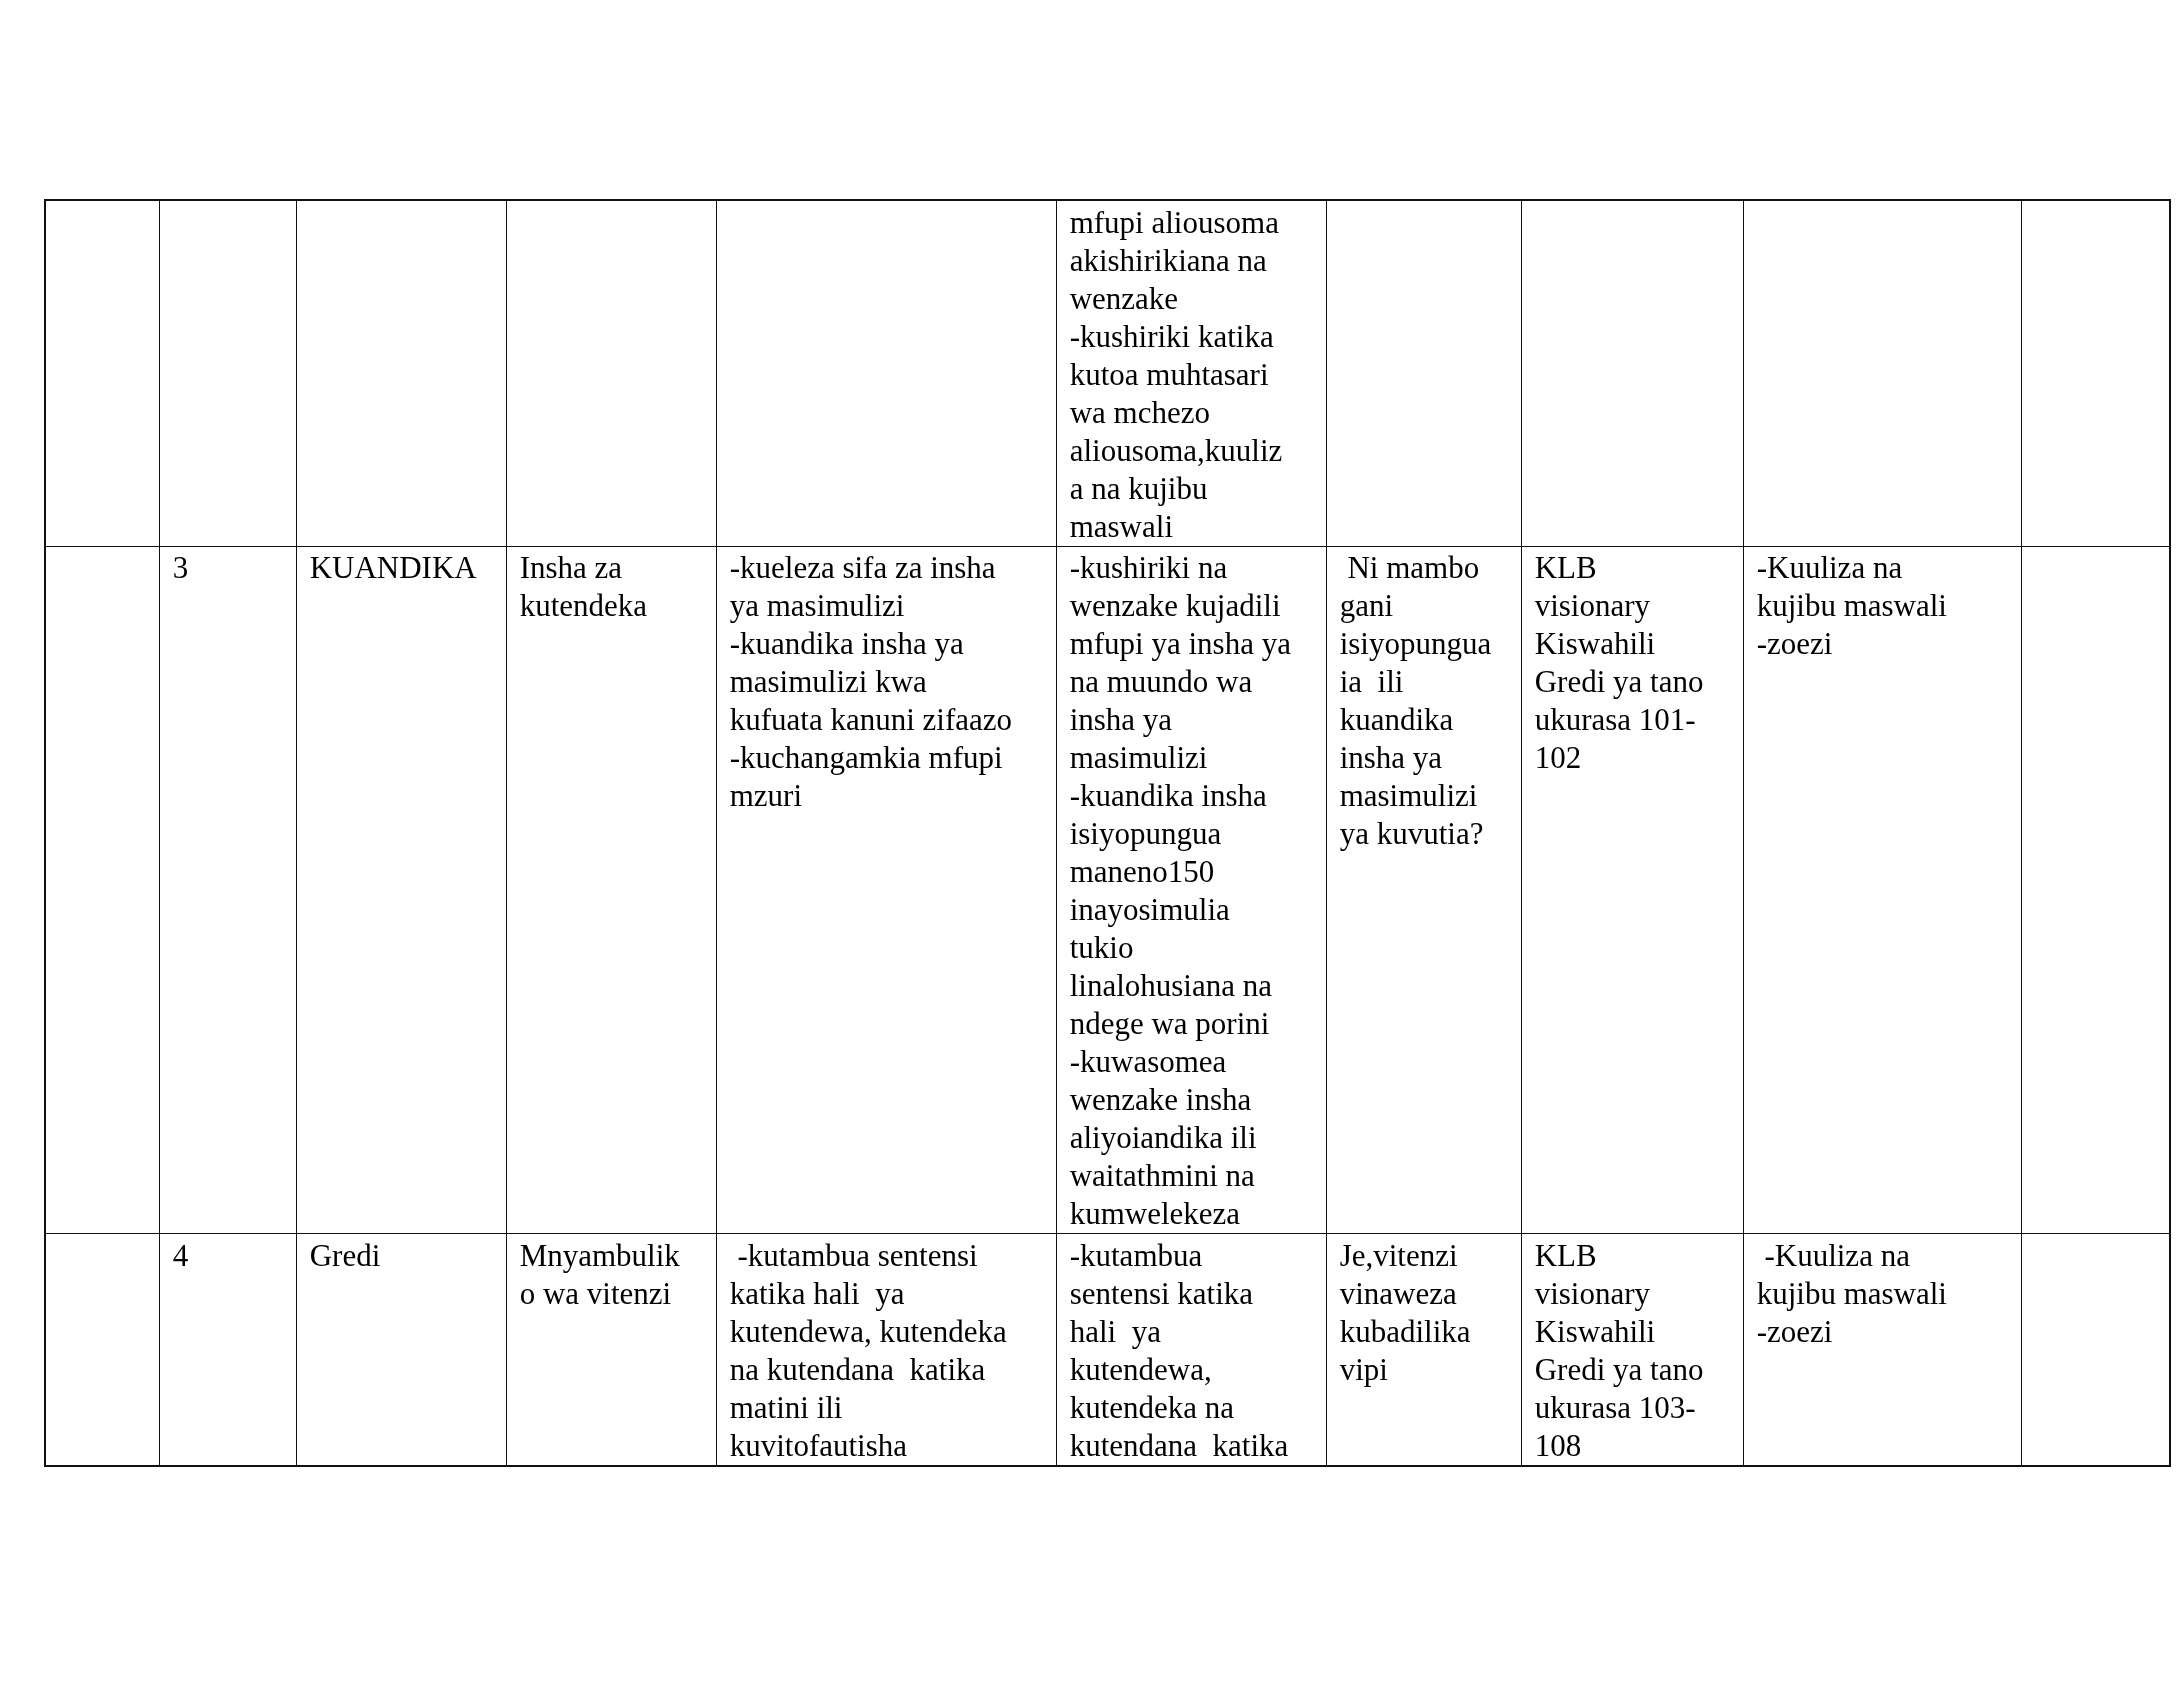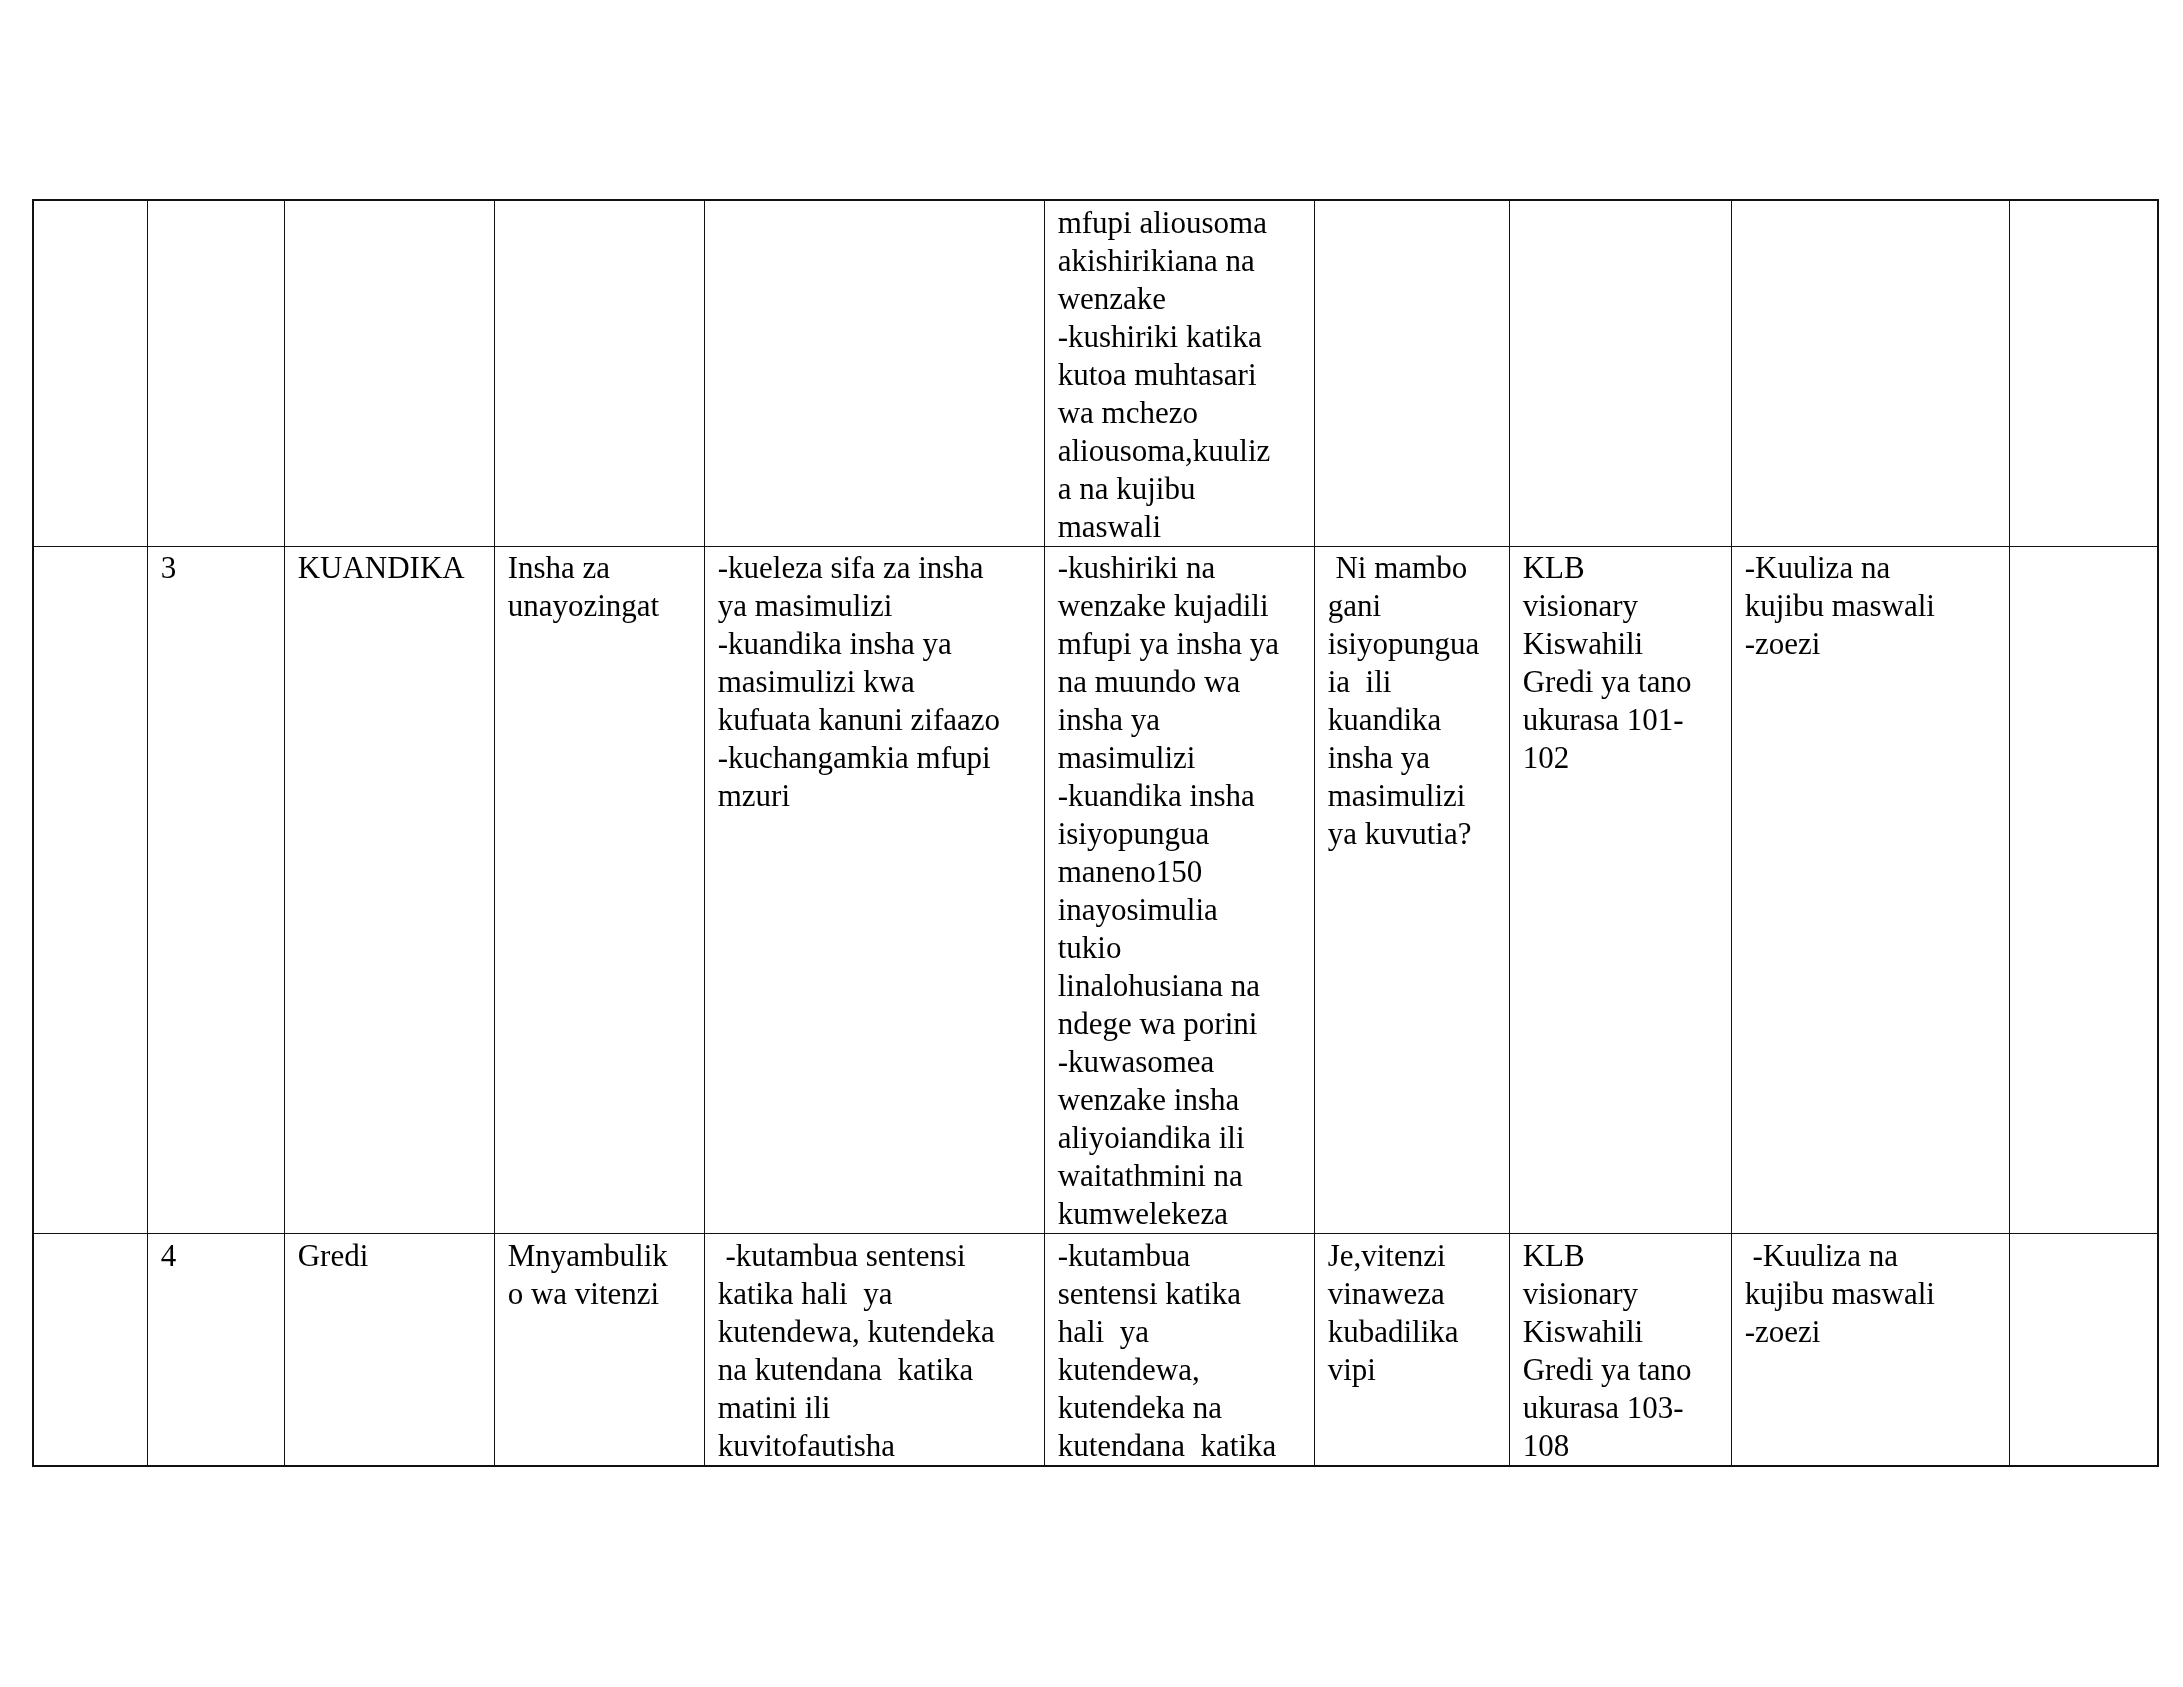--- a/index.html
+++ b/index.html
@@ -10,21 +10,21 @@
     body {
       width: 2183px;
       height: 1687px;
       position: relative;
       overflow: hidden;
       font-family: "Liberation Serif", "DejaVu Serif", serif;
       color: #000;
     }
     .page-table {
       position: absolute;
-      left: 32px;
+      left: 44px;
       top: 199px;
       width: 2125px;
       border-collapse: collapse;
       table-layout: fixed;
       border: 2px solid #111;
     }
     .page-table td {
       border: 1.7px solid #111;
       vertical-align: top;
       padding: 2.6px 12px 0 13.2px;
@@ -74,21 +74,21 @@
       <td><span class="cell-text"></span></td>
       <td><span class="cell-text"></span></td>
       <td><span class="cell-text"></span></td>
       <td><span class="cell-text"></span></td>
     </tr>
     <tr class="row-2">
       <td><span class="cell-text"></span></td>
       <td><span class="cell-text">3</span></td>
       <td><span class="cell-text">KUANDIKA</span></td>
       <td><span class="cell-text">Insha za
-unayozingat</span></td>
+kutendeka</span></td>
       <td><span class="cell-text">-kueleza sifa za insha
 ya masimulizi
 -kuandika insha ya
 masimulizi kwa
 kufuata kanuni zifaazo
 -kuchangamkia mfupi
 mzuri</span></td>
       <td><span class="cell-text">-kushiriki na
 wenzake kujadili
 mfupi ya insha ya

